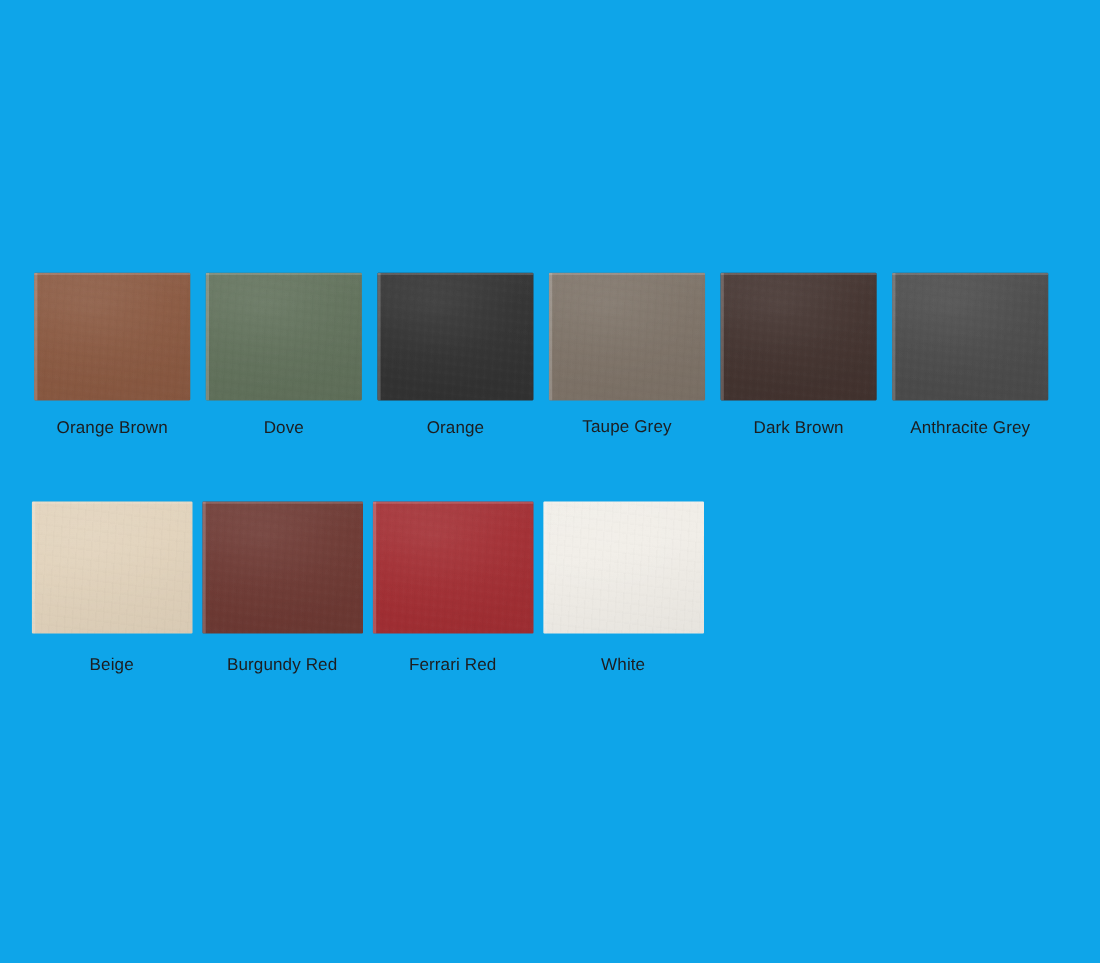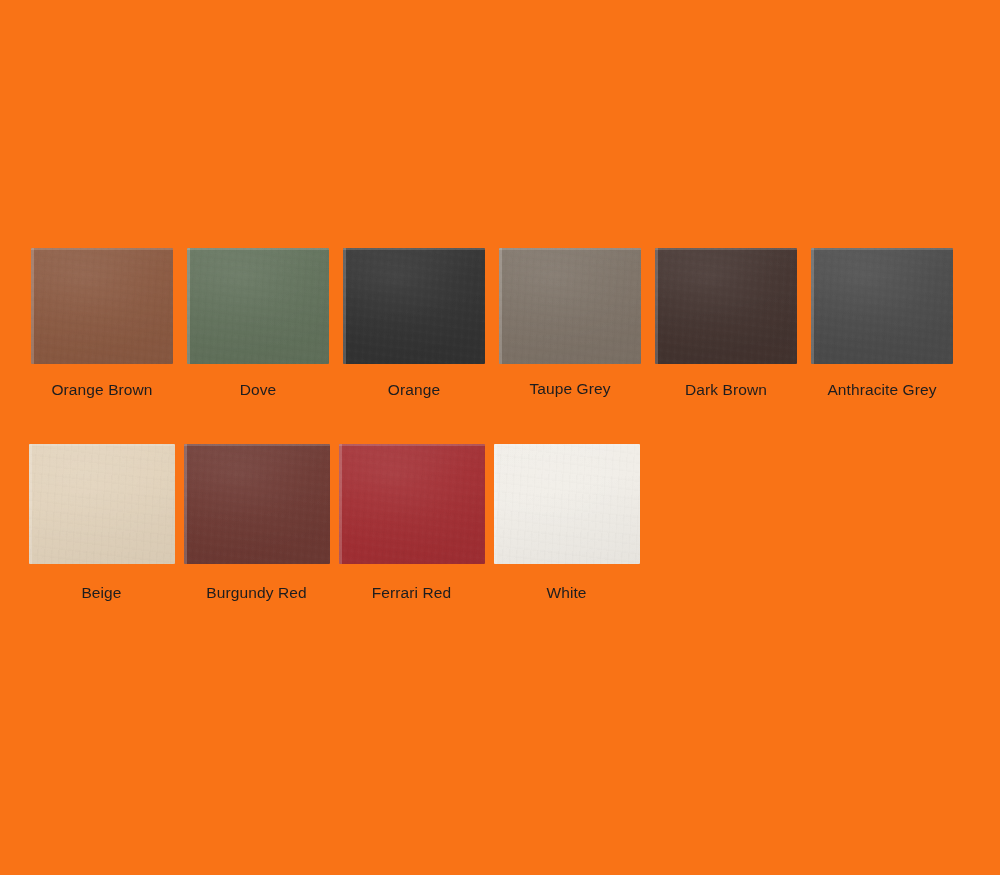--- a/index.html
+++ b/index.html
@@ -11,34 +11,34 @@
     height: 875px;
     background: #ffffff;
     font-family: "Liberation Sans", sans-serif;
     overflow: hidden;
   }
 
   #swatch-board {
     position: relative;
     width: 1000px;
     height: 875px;
-    background: #f97316;
+    background: #0ea5e9;
   }
 
   .swatch-row {
     position: absolute;
     left: 0;
     width: 1000px;
     display: flex;
     flex-direction: row;
     align-items: flex-start;
   }
 
   #swatch-row-1 { top: 248px; }
-  #swatch-row-2 { top: 444px; }
+  #swatch-row-2 { top: 456px; }
 
   .swatch-cell {
     position: relative;
     display: flex;
     flex-direction: column;
     align-items: center;
   }
 
   
   #swatch-row-1 .swatch-cell {

